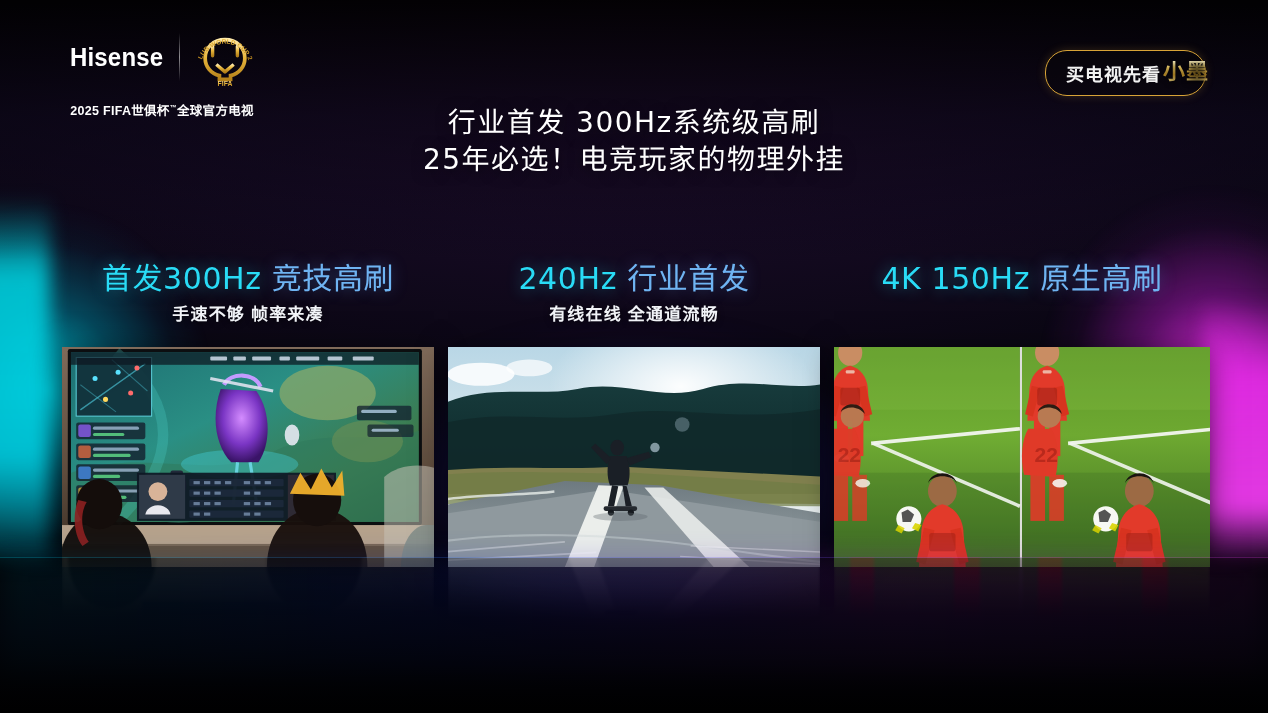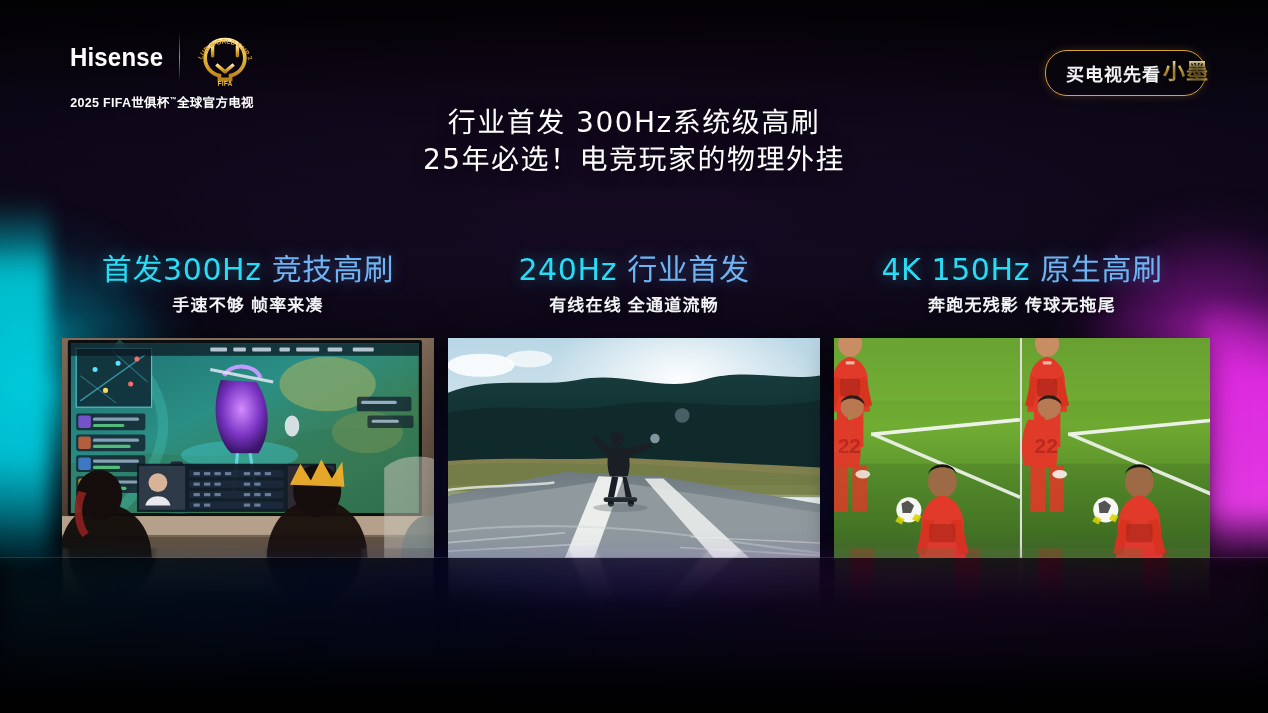--- a/index.html
+++ b/index.html
@@ -63,21 +63,21 @@
   }
   .floor-line{
     position:absolute;left:0;right:0;top:557px;height:1px;
     background:linear-gradient(90deg, rgba(0,190,210,.45), rgba(70,80,230,.5), rgba(220,60,220,.45));
     opacity:.5;
   }
 
   
   .brand{
     position:absolute;left:62px;top:28px;width:200px;
-    display:flex;flex-direction:column;align-items:center;gap:4px;
+    display:flex;flex-direction:column;align-items:center;gap:12px;
   }
   .brand-row{display:flex;align-items:center;gap:14px;height:58px;}
   .hisense-wordmark{
     color:#fff;font-size:25px;font-weight:700;letter-spacing:.2px;
     font-family:"Liberation Sans",sans-serif;
     transform:scaleX(.96);
   }
   .brand-divider{width:1px;height:48px;background:linear-gradient(180deg,rgba(255,255,255,0),rgba(255,255,255,.55),rgba(255,255,255,0));}
   .cwc-logo{width:62px;height:62px;display:block;}
   .brand-tagline{
@@ -110,21 +110,21 @@
   }
   .hero-line{
     color:#ffffff;font-size:28px;font-weight:400;line-height:1.33;
     letter-spacing:1.5px;
     text-shadow:0 2px 14px rgba(0,0,0,.55);
     font-family:"DejaVu Sans","Liberation Sans",sans-serif;
   }
 
   
   .cols{
-    position:absolute;left:0;top:252px;width:1268px;height:300px;
+    position:absolute;left:0;top:261px;width:1268px;height:300px;
   }
   .col{position:absolute;top:0;}
   .col-1{left:62px;width:372px;}
   .col-2{left:448px;width:372px;}
   .col-3{left:834px;width:376px;}
 
   .col-head{text-align:center;white-space:nowrap;}
   .col-title{
     font-size:30px;font-weight:400;line-height:1.22;letter-spacing:.6px;
     font-family:"DejaVu Sans","Liberation Sans",sans-serif;
@@ -451,21 +451,20 @@
         </svg>
       </div>
     </div>
 
     <div class="col col-3">
       <div class="col-head">
         <div class="col-title">
           <span class="t-a">4K 150Hz</span>
           <span class="t-b">原生高刷</span>
         </div>
-        <div class="col-sub">奔跑无残影 传球无拖尾</div>
       </div>
       <div class="panel">
         <svg viewBox="0 0 376 210" preserveAspectRatio="xMidYMid slice">
           <defs>
             <linearGradient id="pitchG" x1="0" y1="0" x2="0" y2="1">
               <stop offset="0%" stop-color="#5f9a2b"></stop>
                 <stop offset="40%" stop-color="#70ad33"></stop>
                 <stop offset="100%" stop-color="#3f6d23"></stop>
             </linearGradient>
             <linearGradient id="pitchG2" x1="0" y1="0" x2="0" y2="1">

